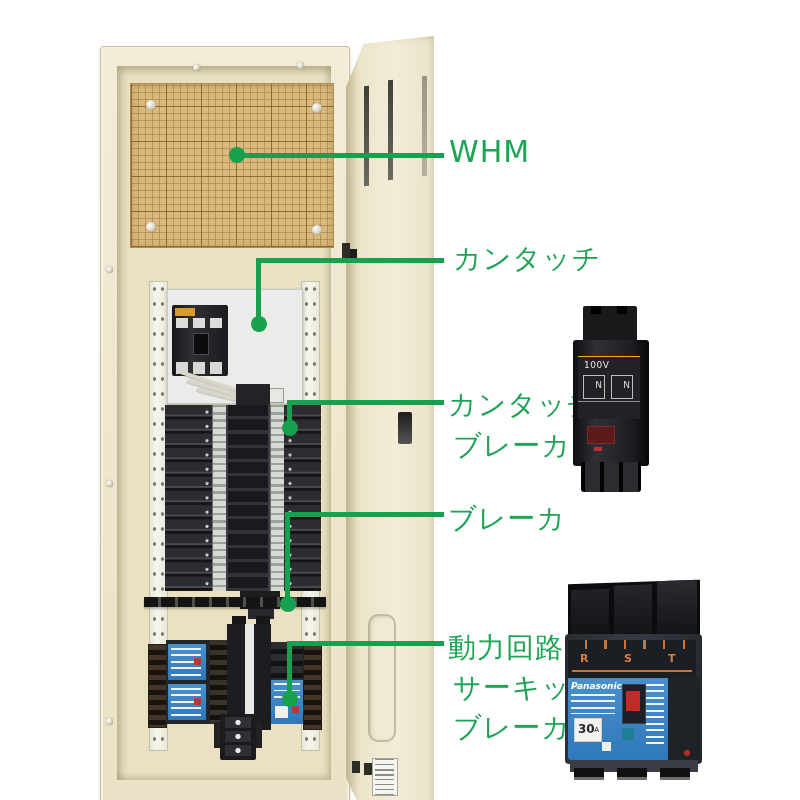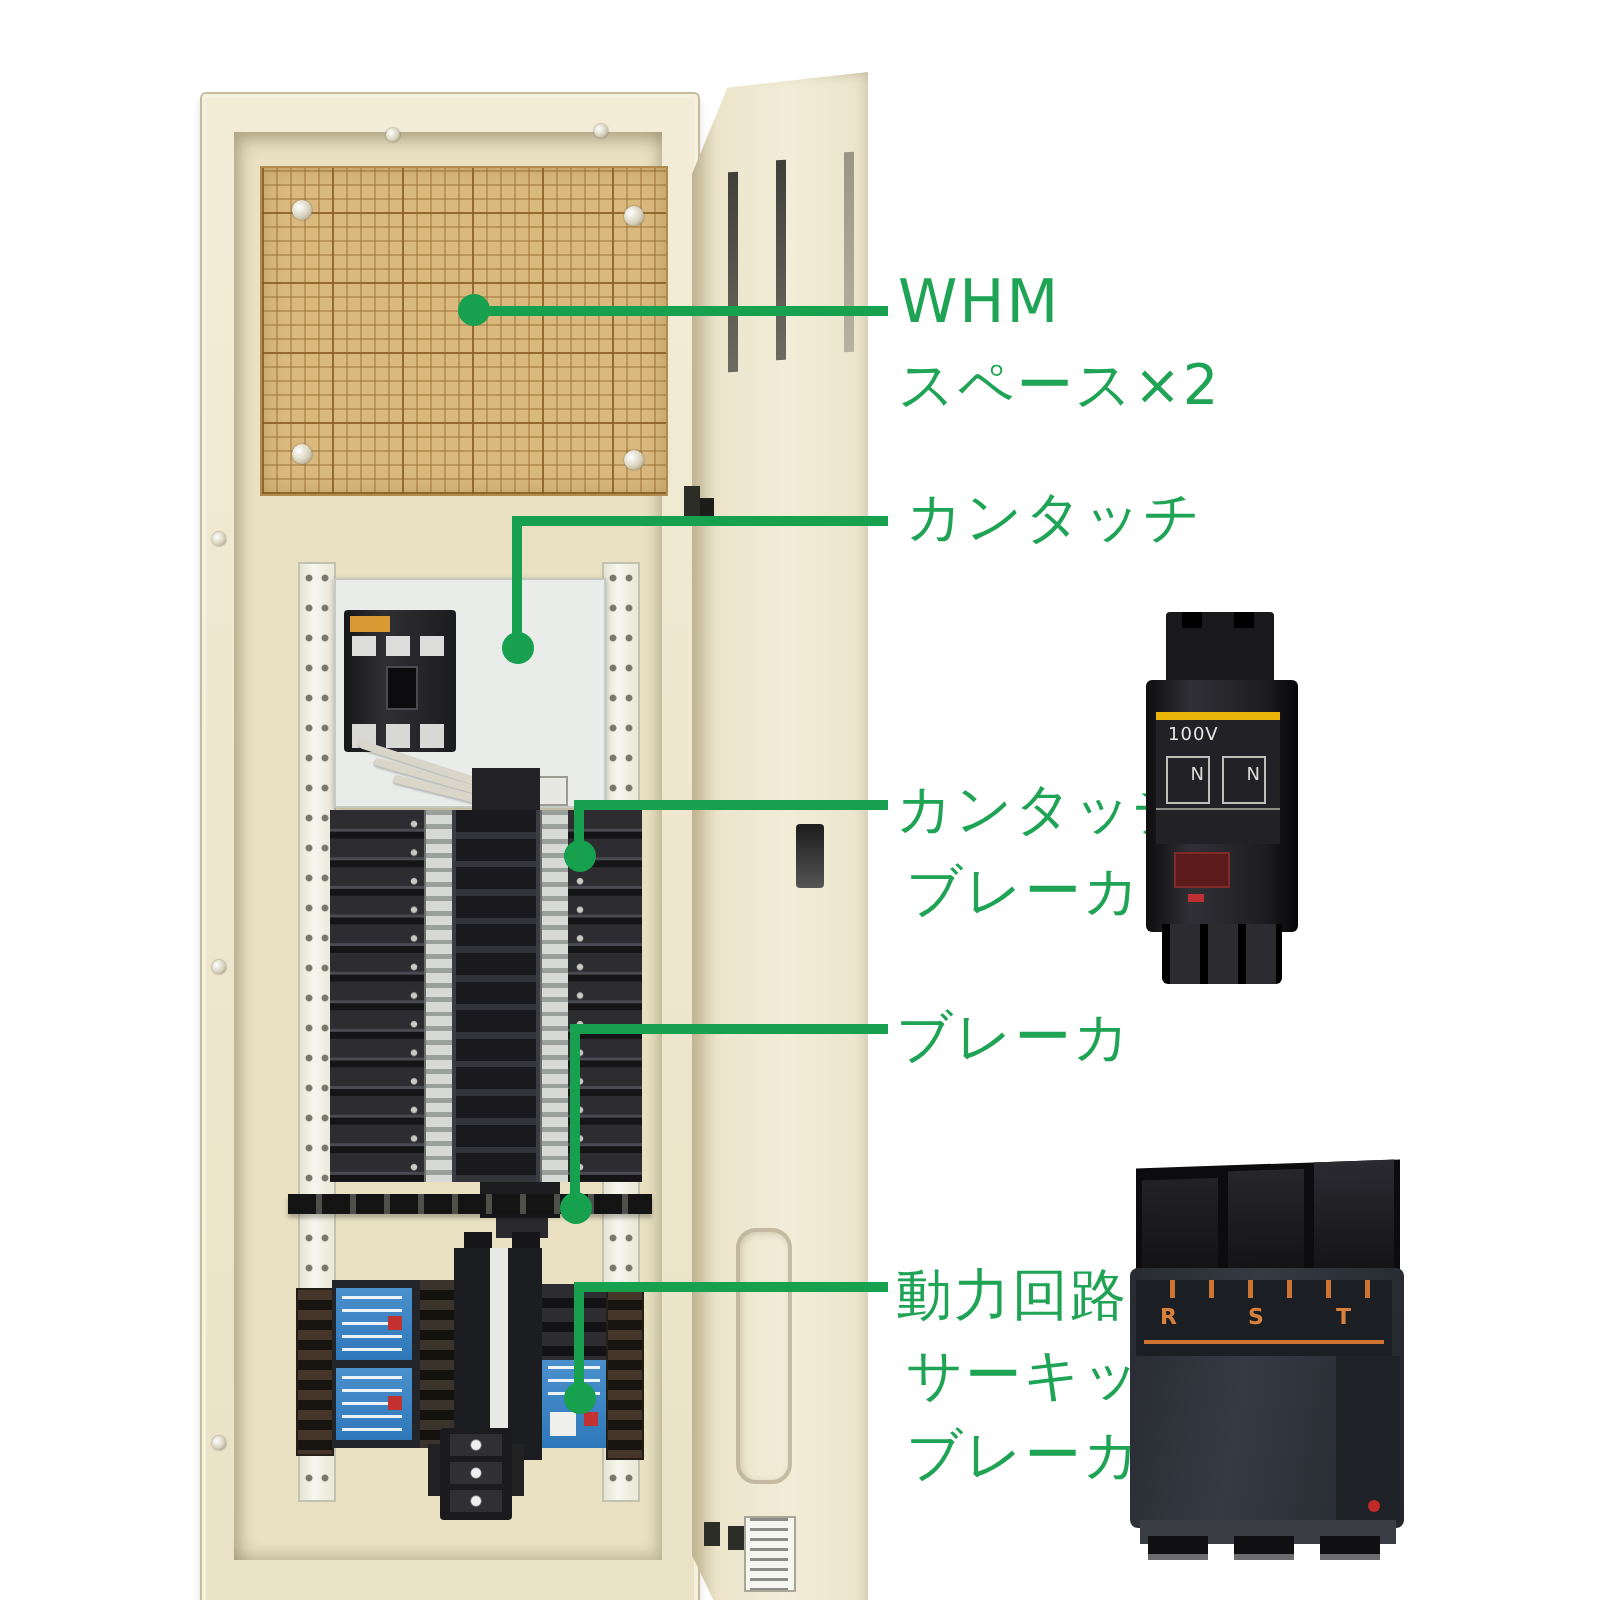--- a/index.html
+++ b/index.html
@@ -165,21 +165,20 @@
 
   <div class="abs" style="left:342px;top:215px;width:8px;height:16px;background:#2d2d28;"></div>
   <div class="abs" style="left:350px;top:221px;width:7px;height:11px;background:#1c1c18;"></div>
   <div class="abs" style="left:352px;top:733px;width:8px;height:12px;background:#2d2d28;"></div>
   <div class="abs" style="left:364px;top:735px;width:8px;height:12px;background:#2d2d28;"></div>
 
   <div class="abs co-line" style="left:237px;top:125px;width:207px;height:5px;"></div>
   <div class="abs co-dot" style="left:229px;top:119px;"></div>
   <div class="abs co-label" style="left:449px;top:103px;">
     <div class="latin">WHM</div>
-    <div>スペース×2</div>
   </div>
 
   <div class="abs co-line" style="left:256px;top:230px;width:188px;height:5px;"></div>
   <div class="abs co-line" style="left:256px;top:230px;width:5px;height:66px;"></div>
   <div class="abs co-dot" style="left:251px;top:288px;"></div>
   <div class="abs co-label" style="left:448px;top:210px;">
     <div class="cont">カンタッチ</div>
   </div>
 
   <div class="abs co-line" style="left:287px;top:372px;width:157px;height:5px;"></div>
@@ -205,21 +204,21 @@
     <div class="cont">サーキット</div>
     <div class="cont">ブレーカ</div>
   </div>
 
   <div class="abs pA">
     <div class="abs" style="left:18px;top:2px;width:54px;height:40px;background:#19191b;border-radius:2px;">
       <div class="abs" style="left:8px;top:0;width:10px;height:8px;background:#000;"></div>
       <div class="abs" style="left:34px;top:0;width:10px;height:8px;background:#000;"></div>
     </div>
     <div class="abs" style="left:8px;top:36px;width:76px;height:126px;border-radius:3px;background:linear-gradient(90deg,#0e0e10,#303036 30%,#1d1d21 78%,#060607);"></div>
-    <div class="abs" style="left:13px;top:52px;width:62px;height:62px;background:#212126;border-top:4px solid #eab308;">
+    <div class="abs" style="left:13px;top:52px;width:62px;height:62px;background:#212126;border-top:1px solid #eab308;">
       <span class="abs" style="left:6px;top:3px;color:#e6e6e2;font-size:9px;letter-spacing:.5px;">100V</span>
       <div class="abs" style="left:5px;top:18px;width:20px;height:22px;border:1px solid #bfbfba;">
         <span style="position:absolute;right:2px;top:4px;color:#dcdcd6;font-size:9px;">N</span>
       </div>
       <div class="abs" style="left:33px;top:18px;width:20px;height:22px;border:1px solid #bfbfba;">
         <span style="position:absolute;right:2px;top:4px;color:#dcdcd6;font-size:9px;">N</span>
       </div>
       <div class="abs" style="left:0;top:44px;width:62px;height:1px;background:#8d8d88;"></div>
     </div>
     <div class="abs" style="left:22px;top:122px;width:26px;height:16px;background:#5d1a1a;border:1px solid #7c2a2a;"></div>
@@ -234,20 +233,34 @@
       <div class="abs" style="left:89px;top:0;width:40px;height:56px;background:linear-gradient(#2a2a30,#141417);"></div>
     </div>
     <div class="abs" style="left:5px;top:56px;width:137px;height:130px;border-radius:4px;background:linear-gradient(100deg,#282b31,#363a43 42%,#23262c);"></div>
     <div class="abs" style="left:8px;top:62px;width:128px;height:38px;background:#1b1e23;">
       <div class="abs" style="left:0;top:0;width:128px;height:9px;background:repeating-linear-gradient(90deg,transparent 0 17px,#cd7433 17px 19.5px);"></div>
       <span class="abs" style="left:12px;top:12px;color:#d8813c;font-size:11px;font-weight:bold;">R</span>
       <span class="abs" style="left:56px;top:12px;color:#d8813c;font-size:11px;font-weight:bold;">S</span>
       <span class="abs" style="left:100px;top:12px;color:#d8813c;font-size:11px;font-weight:bold;">T</span>
       <div class="abs" style="left:4px;top:30px;width:120px;height:2px;background:#cd7433;"></div>
     </div>
+    <div class="abs blue-label" style="left:8px;top:100px;width:100px;height:82px;border-radius:0 0 0 3px;">
+      <span class="abs" style="left:3px;top:3px;color:#fff;font-size:9px;font-weight:bold;font-style:italic;">Panasonic</span>
+      <div class="abs blue-lines" style="left:3px;top:16px;width:44px;height:20px;"></div>
+      <div class="abs blue-lines" style="left:78px;top:6px;width:18px;height:62px;"></div>
+      <div class="abs" style="left:6px;top:40px;width:26px;height:22px;background:#f2f2ee;border:1px solid #cfcfca;color:#23262c;">
+        <span style="position:absolute;left:3px;top:3px;font-size:12px;font-weight:bold;">30</span>
+        <span style="position:absolute;right:2px;top:7px;font-size:7px;">A</span>
+      </div>
+      <div class="abs" style="left:54px;top:6px;width:22px;height:38px;background:#1d2026;border:1px solid #3c4049;">
+        <div class="abs" style="left:3px;top:6px;width:14px;height:20px;background:#c22a28;"></div>
+      </div>
+      <div class="abs" style="left:54px;top:50px;width:12px;height:12px;background:#1e7f96;"></div>
+      <div class="abs" style="left:34px;top:64px;width:9px;height:9px;background:#eeeeea;"></div>
+    </div>
     <div class="abs" style="left:108px;top:100px;width:32px;height:82px;background:#1f2227;"></div>
     <div class="abs" style="left:124px;top:172px;width:6px;height:6px;border-radius:50%;background:#c22a28;"></div>
     <div class="abs" style="left:10px;top:182px;width:128px;height:12px;background:#3a3e44;"></div>
     <div class="abs" style="left:14px;top:190px;width:30px;height:12px;background:#101013;box-shadow:inset 0 -3px 0 #6d6d70;"></div>
     <div class="abs" style="left:57px;top:190px;width:30px;height:12px;background:#101013;box-shadow:inset 0 -3px 0 #6d6d70;"></div>
     <div class="abs" style="left:100px;top:190px;width:30px;height:12px;background:#101013;box-shadow:inset 0 -3px 0 #6d6d70;"></div>
   </div>
 
 </div>
 

